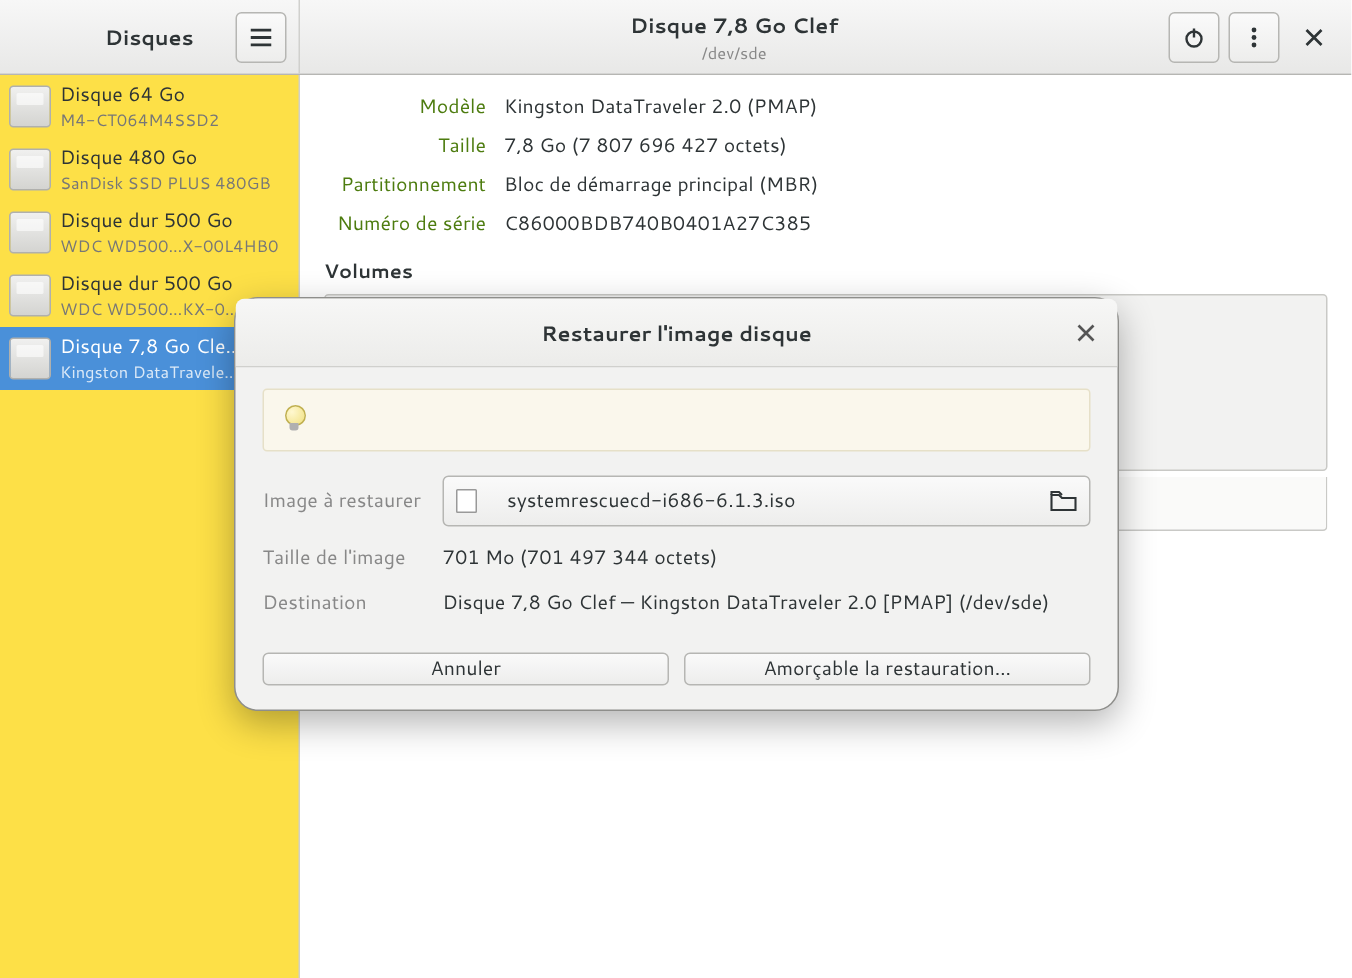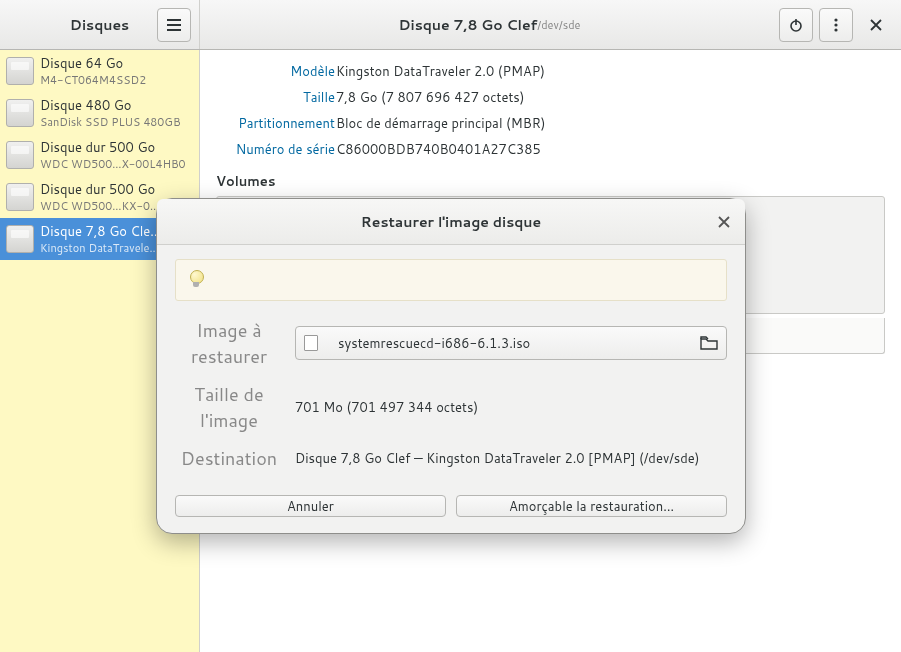--- a/index.html
+++ b/index.html
@@ -39,37 +39,37 @@
     background: linear-gradient(to bottom, #fafafa, #ededec);
     border: 1px solid #b6b6b3;
     border-radius: 4px;
     display: flex; align-items: center; justify-content: center;
     cursor: pointer;
     color: #2e3436;
   }
   .headerbar-center {
     flex: 1;
     display: flex;
-    flex-direction: row;
+    flex-direction: column;
     align-items: center;
     justify-content: center;
   }
   .headerbar-center .title { font-weight: bold; font-size: 14px; }
   .headerbar-center .subtitle { font-size: 11px; color: #888; }
   .headerbar-right {
     display: flex;
     align-items: center;
     gap: 6px;
     padding-right: 8px;
   }
   
   .body { flex: 1; display: flex; min-height: 0; }
   .sidebar {
     width: 200px;
-    background: #fef9c3;
+    background: #fde047;
     border-right: 1px solid #d0d0cd;
     overflow-y: auto;
   }
   .disk-item {
     display: flex;
     align-items: center;
     gap: 6px;
     padding: 4px 6px;
     cursor: pointer;
   }
@@ -100,22 +100,22 @@
   .content {
     flex: 1;
     padding: 12px 16px;
     overflow-y: auto;
     background: #fff;
   }
   .info-row { display: flex; margin-bottom: 8px; }
   .info-label {
     width: 120px;
     text-align: right;
-    color: #0369a1;
-    padding-right: 1px;
+    color: #4d7c0f;
+    padding-right: 12px;
     font-size: 13px;
   }
   .info-value { flex: 1; font-size: 13px; }
   .section-title { font-weight: bold; margin: 14px 0 6px 0; font-size: 13px; }
   .volume-box {
     border: 1px solid #c9c9c6;
     border-radius: 3px;
     height: 118px;
     background: #f2f2f1;
     margin-bottom: 4px;
@@ -195,24 +195,24 @@
     content: "";
     position: absolute;
     left: 5px; top: 12px;
     width: 6px; height: 5px;
     background: #b0b0b0;
     border-radius: 0 0 2px 2px;
   }
   .dlg-row { display: flex; align-items: center; margin-bottom: 12px; }
   .dlg-label {
     width: 120px;
-    text-align: center;
+    text-align: left;
     padding-right: 12px;
     color: #888;
-    font-size: 18px;
+    font-size: 13px;
   }
   .dlg-value { flex: 1; font-size: 13px; }
   .file-chooser {
     flex: 1;
     height: 34px;
     background: linear-gradient(to bottom, #fafafa, #ededec);
     border: 1px solid #b6b6b3;
     border-radius: 4px;
     display: flex;
     align-items: center;

